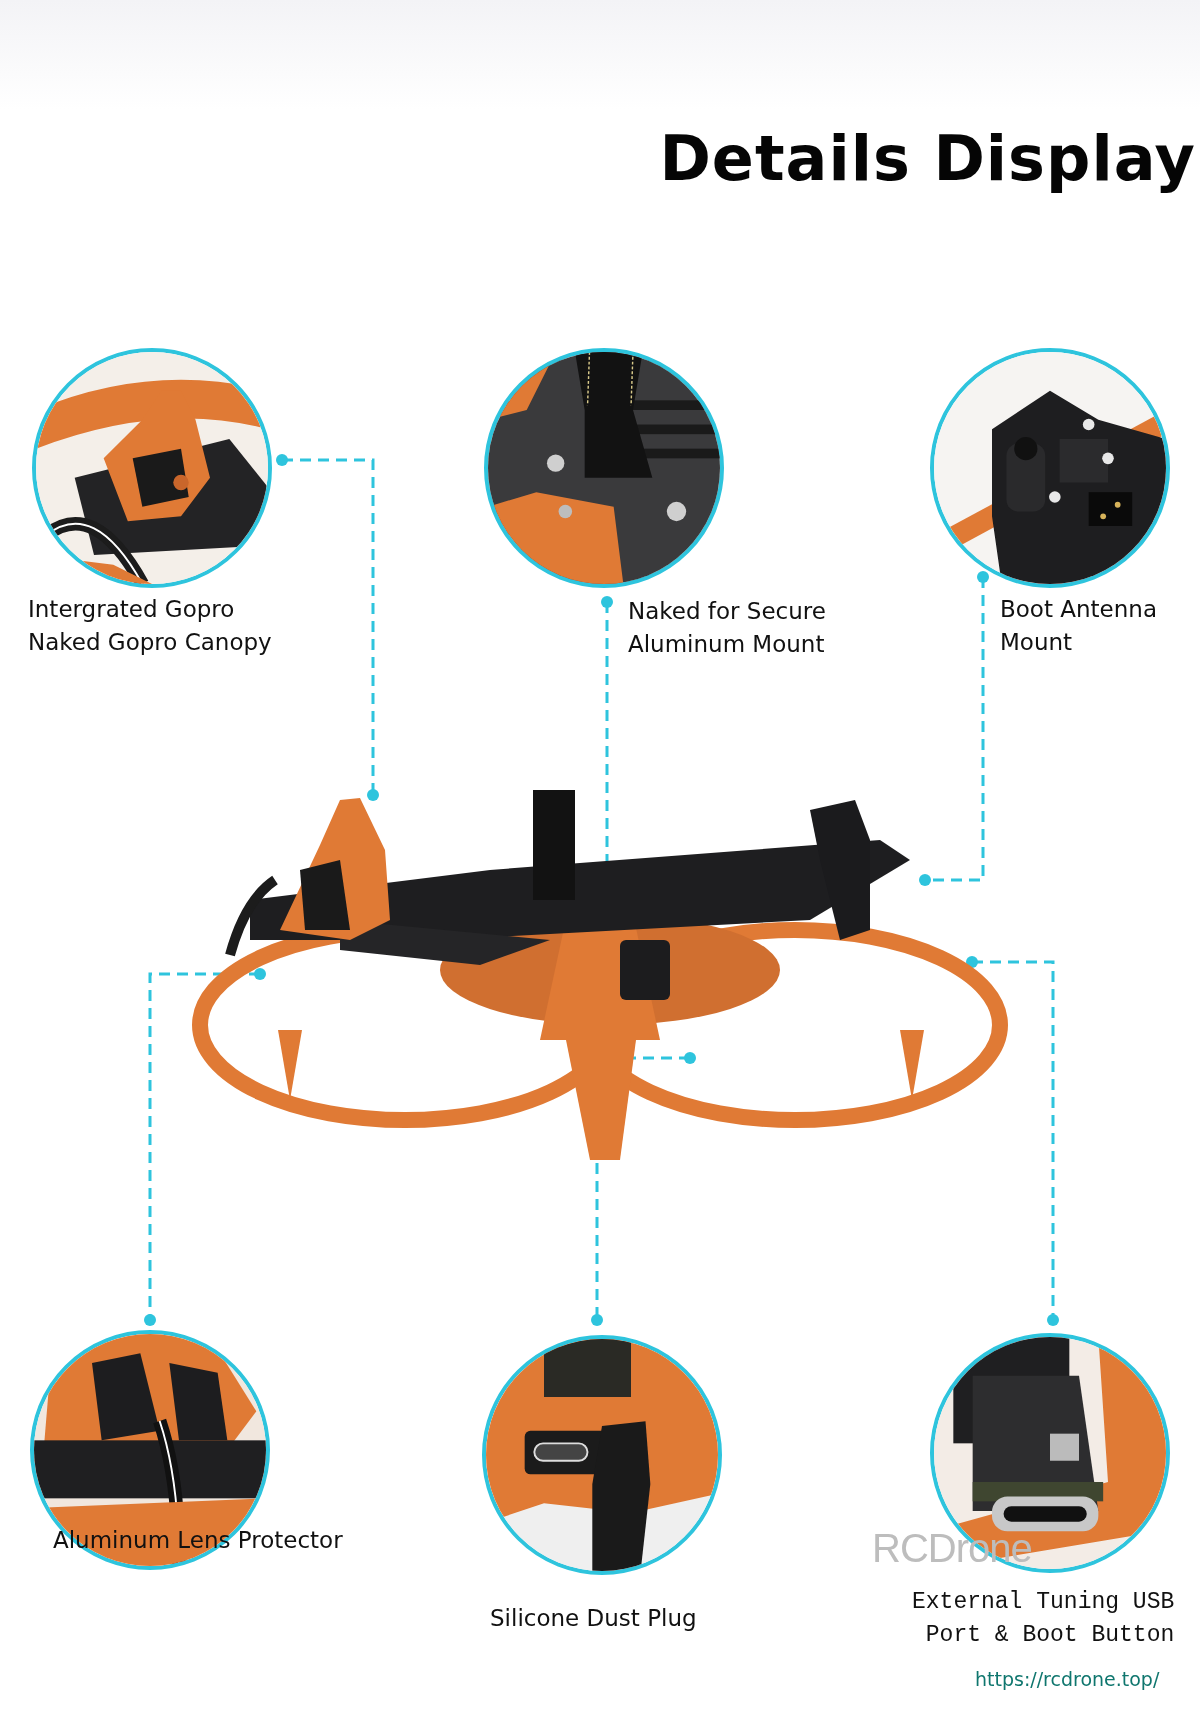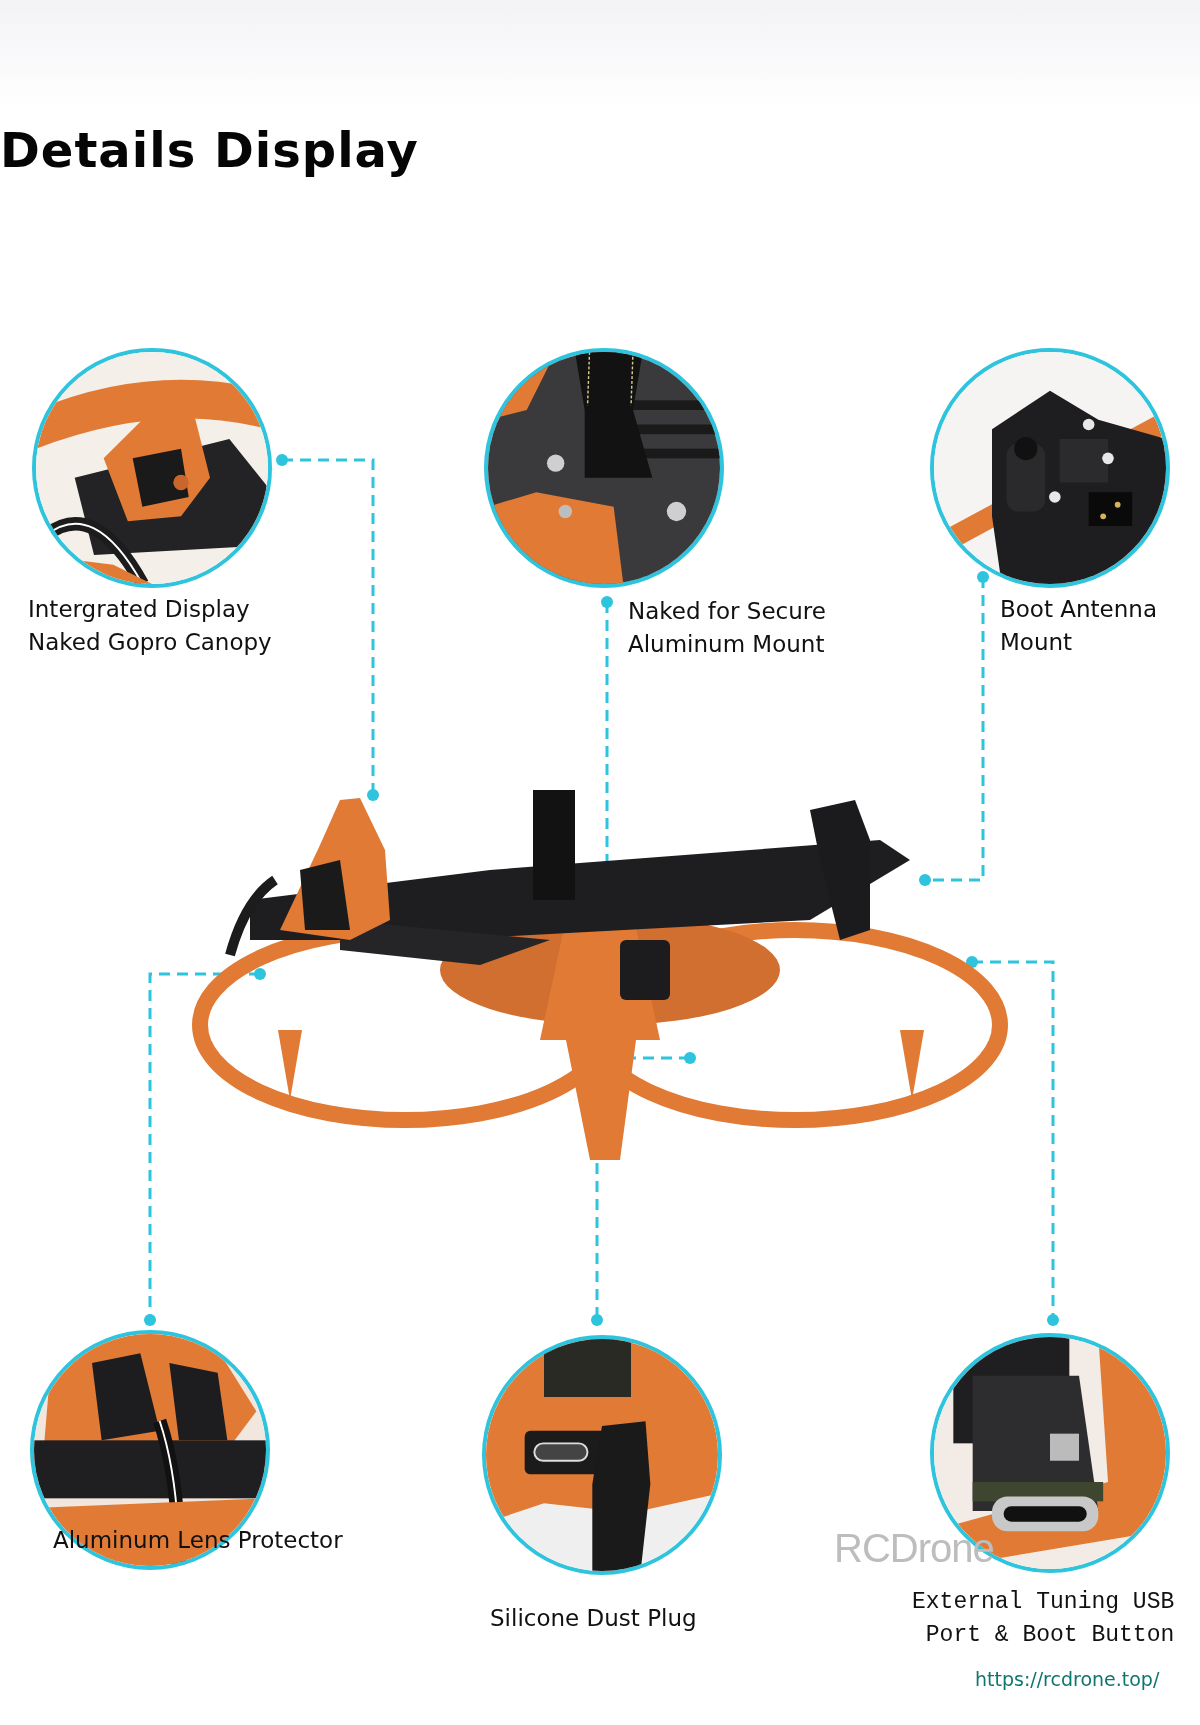--- a/index.html
+++ b/index.html
@@ -1,29 +1,29 @@
 <!DOCTYPE html>
 <html><head>
 <meta charset="utf-8">
 <style>
   * { box-sizing: border-box; margin: 0; padding: 0; }
   html, body { width: 1200px; height: 1725px; background: #ffffff; overflow: hidden; }
   body { position: relative; font-family: "DejaVu Sans", sans-serif; color: #111; }
   .top-fade { position: absolute; left: 0; top: 0; width: 1200px; height: 110px;
     background: linear-gradient(#f3f3f6, #ffffff); }
-  .title { position: absolute; left: 0; top: 122px; width: 1196px; text-align: left;
-    font-family: "DejaVu Sans", sans-serif; font-weight: bold; font-size: 48px; letter-spacing: 1px; color: #050505; }
+  .title { position: absolute; left: 0; top: 122px; width: 1196px; text-align: right;
+    font-family: "DejaVu Sans", sans-serif; font-weight: bold; font-size: 62px; letter-spacing: 1px; color: #050505; }
   .circle { position: absolute; width: 240px; height: 240px; border-radius: 50%;
     border: 4px solid #2ec4dd; overflow: hidden; background: #ffffff; }
   .circle svg { width: 100%; height: 100%; display: block; }
   .label { position: absolute; font-size: 23px; line-height: 33px; color: #111; white-space: nowrap; }
   .label span { display: block; }
   .lines { position: absolute; left: 0; top: 0; width: 1200px; height: 1725px; pointer-events: none; }
   .drone { position: absolute; left: 190px; top: 790px; width: 820px; height: 380px; }
-  .watermark { position: absolute; left: 834px; top: 1526px; font-size: 40px; color: #bdbdbd;
+  .watermark { position: absolute; left: 872px; top: 1526px; font-size: 40px; color: #bdbdbd;
     font-family: "Liberation Sans", sans-serif; letter-spacing: -1px; }
   .url { position: absolute; left: 975px; top: 1668px; font-size: 19px; color: #0f766e; }
 </style>
 </head>
 <body>
 
 <div class="top-fade"></div>
 
 <h1 class="title">Details Display</h1>
 
@@ -65,21 +65,21 @@
     <path d="M40 130 L200 90 L240 140 L240 200 L60 210 Z" fill="#232325"></path>
     <path d="M70 110 L110 70 L130 40 L150 40 L165 70 L180 130 L150 170 L95 175 Z" fill="#e07a35"></path>
     <path d="M100 110 L150 100 L158 150 L110 160 Z" fill="#1a1a1a"></path>
     <circle cx="150" cy="135" r="8" fill="#c9662b"></circle>
     <path d="M10 190 Q60 150 110 240" stroke="#1c1c1c" stroke-width="14" fill="none"></path>
     <path d="M10 190 Q60 150 110 240" stroke="#ffffff" stroke-width="2" fill="none"></path>
     <path d="M0 210 L80 220 L120 240 L0 240 Z" fill="#e07a35"></path>
   </svg>
 </div>
 <div class="label" style="left:28px;top:593px;">
-  <span>Intergrated Display</span>
+  <span>Intergrated Gopro</span>
   <span>Naked Gopro Canopy</span>
 </div>
 
 <div class="circle" style="left:484px;top:348px;">
   <svg viewBox="0 0 240 240">
     <rect width="240" height="240" fill="#3a3a3c"></rect>
     <path d="M0 0 L70 0 L40 60 L0 70 Z" fill="#e07a35"></path>
     <rect x="150" y="50" width="90" height="10" fill="#1a1a1a"></rect>
     <rect x="150" y="75" width="90" height="10" fill="#1a1a1a"></rect>
     <rect x="150" y="100" width="90" height="10" fill="#1a1a1a"></rect>

